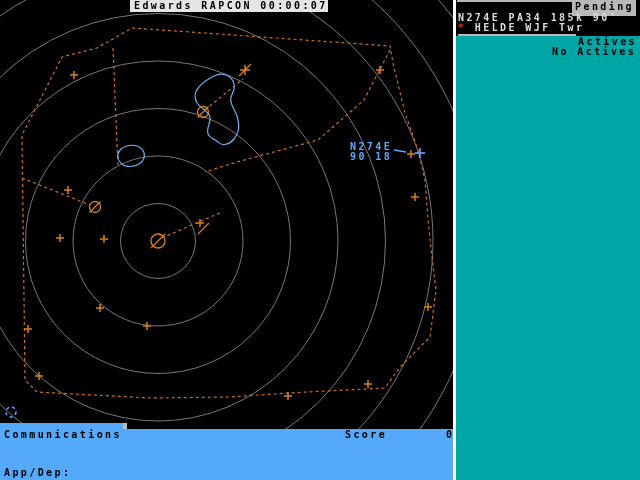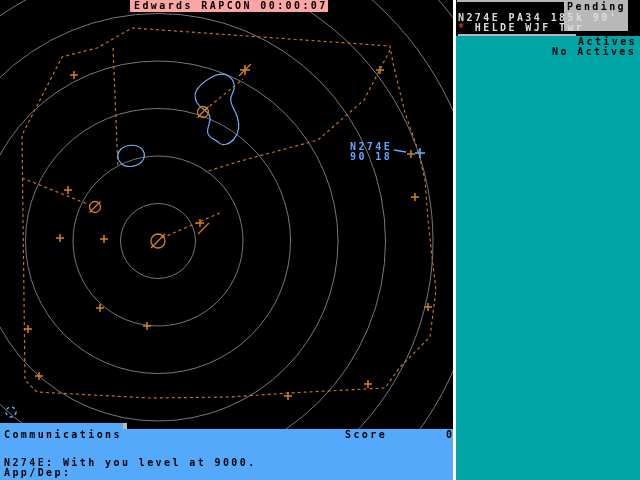--- a/index.html
+++ b/index.html
@@ -1,34 +1,34 @@
 <!DOCTYPE html>
 <html><head>
 <meta charset="utf-8">
 <style>
   html,body{margin:0;padding:0;background:#000;width:640px;height:480px;overflow:hidden;}
   body{position:relative;font-family:"DejaVu Sans Mono",monospace;font-weight:bold;
        font-size:10px;letter-spacing:2.4px;-webkit-font-smoothing:none;}
   .abs{position:absolute;white-space:nowrap;}
 
   
-  #title-bar{left:130px;top:0;width:198px;height:12px;background:#fca5a5;color:#000;
+  #title-bar{left:130px;top:0;width:198px;height:12px;background:#e5e5e5;color:#000;
              line-height:12px;padding-left:4px;box-sizing:border-box;z-index:5;}
 
   
   #radar{left:0;top:0;width:453px;height:400px;background:#000;z-index:1;padding-left:40px;}
   #radar svg{position:absolute;left:0;top:0;}
 
   
   #divider{left:453px;top:0;width:3px;height:480px;background:#FFFFFF;z-index:6;}
 
   
   #right-panel{left:456px;top:0;width:184px;height:480px;background:#000;z-index:4;}
   #pending-topline{left:1px;top:0;width:122px;height:2px;background:#B8B8B8;}
-  #pending-tab{right:12px;top:0;width:64px;height:31px;background:#B8B8B8;color:#000;
+  #pending-tab{right:4px;top:0;width:64px;height:16px;background:#B8B8B8;color:#000;
                line-height:13px;text-align:right;padding-right:2px;box-sizing:border-box;}
   .pending-row{left:2px;color:#DCDCDC;line-height:10px;}
   .pending-row .star{color:#C23B2B;}
   #pending-shadow{left:2px;top:34px;width:118px;height:2px;background:#B8B8B8;}
   #actives-area{left:0;top:36px;width:184px;height:444px;background:#00A6A6;color:#000;}
   #actives-header{right:3px;top:0;line-height:11px;}
   #no-actives{left:48px;top:10px;line-height:11px;margin-left:48px;}
 
   
   #comm-tab{left:0;top:423px;width:123px;height:7px;background:#55A9FA;z-index:3;}
@@ -128,15 +128,14 @@
     <div id="no-actives" class="abs">No Actives</div>
   </div>
 </div>
 
 <div id="comm-tab" class="abs"></div>
 <div id="comm-tab-edge" class="abs"></div>
 <div id="comm-main" class="abs">
   <div id="comm-title" class="abs">Communications</div>
   <div id="score-label" class="abs">Score</div>
   <div id="score-value" class="abs">0</div>
-  <div class="comm-line abs" style="top:29px;">N274E: With you level at 9000.</div>
   <div class="comm-line abs" style="top:39px;">App/Dep:</div>
 </div>
 
 </body></html>

